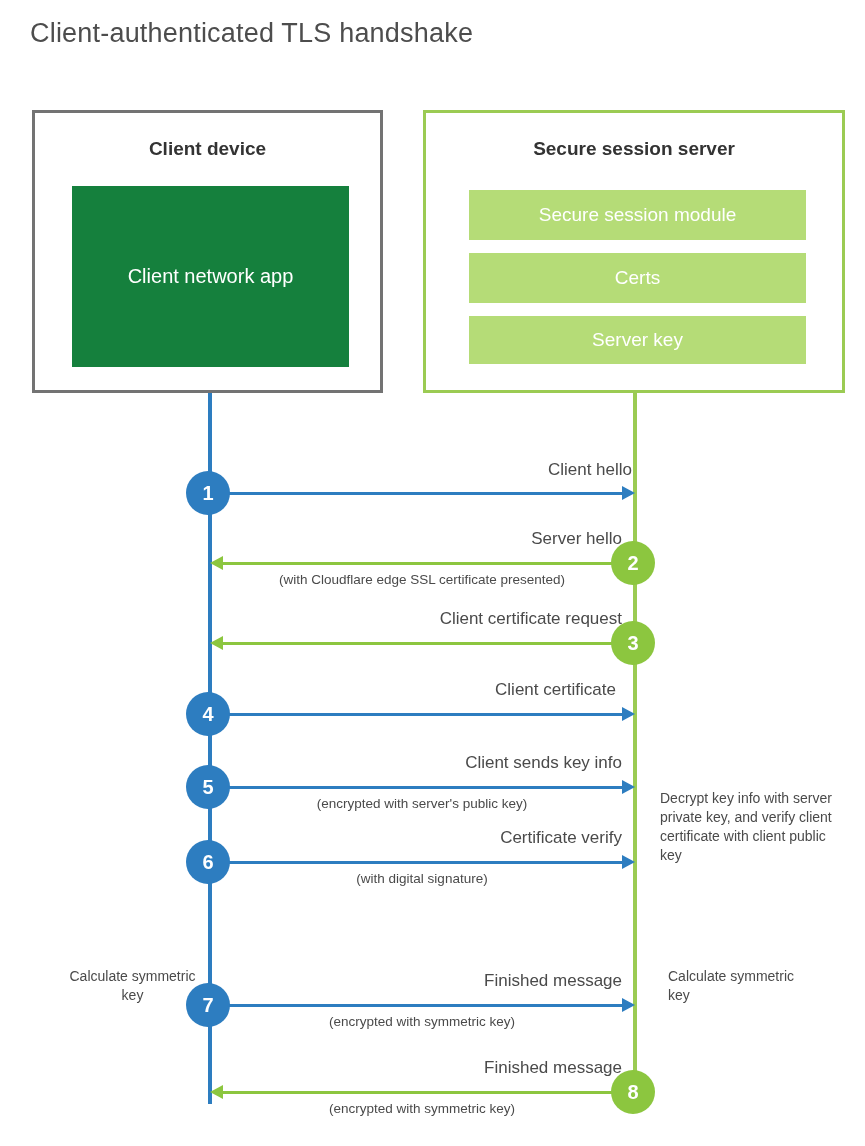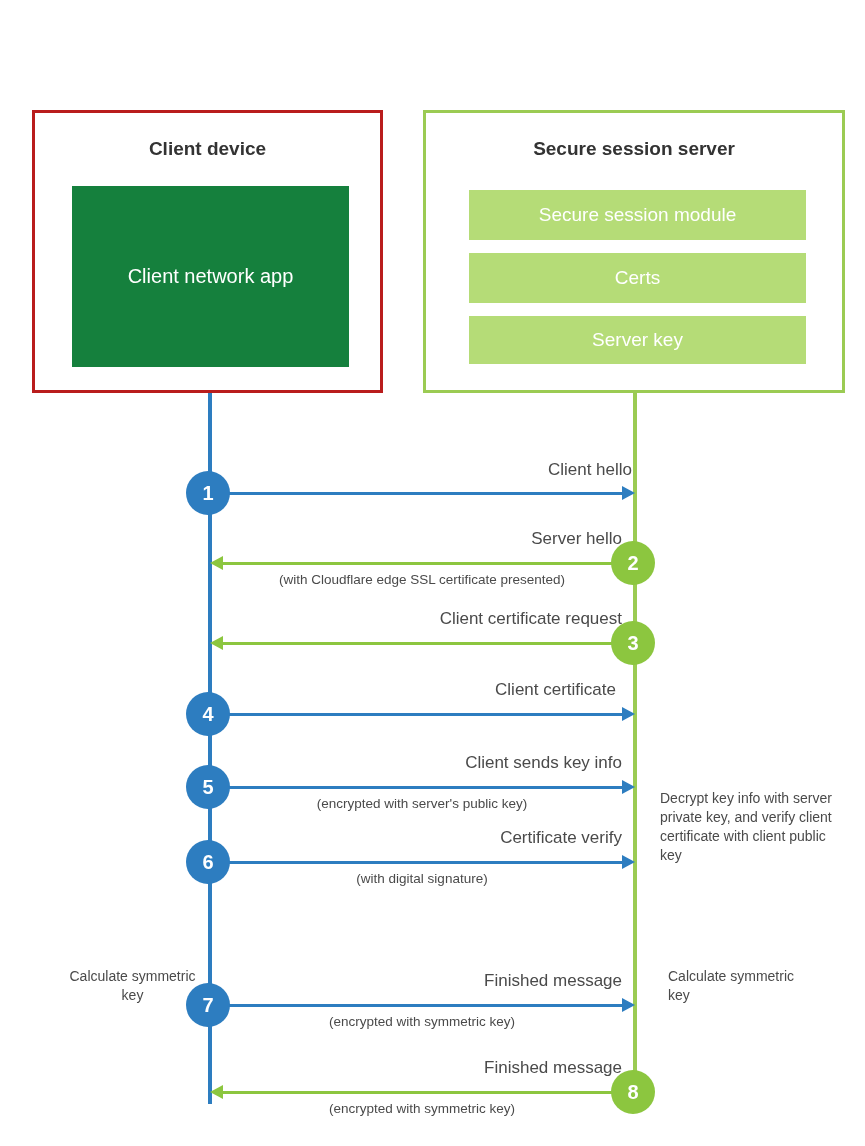--- a/index.html
+++ b/index.html
@@ -14,21 +14,21 @@
 
   
   .title{
     position:absolute;left:30px;top:18px;
     font-size:27px;font-weight:400;color:#4d4d4d;
     letter-spacing:.2px;white-space:nowrap;
   }
 
   
   .party-box{position:absolute;background:#ffffff;box-sizing:border-box;}
-  .party-box.client{left:32px;top:110px;width:351px;height:283px;border:3px solid #b91c1c;}
+  .party-box.client{left:32px;top:110px;width:351px;height:283px;border:3px solid #737373;}
   .party-box.server{left:423px;top:110px;width:422px;height:283px;border:3px solid #9bcb53;}
   .party-title{
     position:absolute;left:0;right:0;top:25px;
     text-align:center;font-size:19px;font-weight:bold;color:#333333;
   }
 
   .inner-block{
     position:absolute;display:flex;align-items:center;justify-content:center;
     color:#ffffff;text-align:center;line-height:1.25;
   }
@@ -86,20 +86,21 @@
   }
   .note-decrypt{left:660px;top:746px;width:185px;}
   .note-calc-left{left:60px;top:924px;width:145px;text-align:center;}
   .note-calc-right{left:668px;top:924px;width:150px;}
 </style>
 </head>
 <body>
 
 <div id="stage">
 
+  <div class="title">Client-authenticated TLS handshake</div>
 
   <div class="party-box client">
     <div class="party-title">Client device</div>
     <div class="inner-block client-app">Client network app</div>
   </div>
 
   <div class="party-box server">
     <div class="party-title">Secure session server</div>
     <div class="inner-block srv-bar b1">Secure session module</div>
     <div class="inner-block srv-bar b2">Certs</div>

